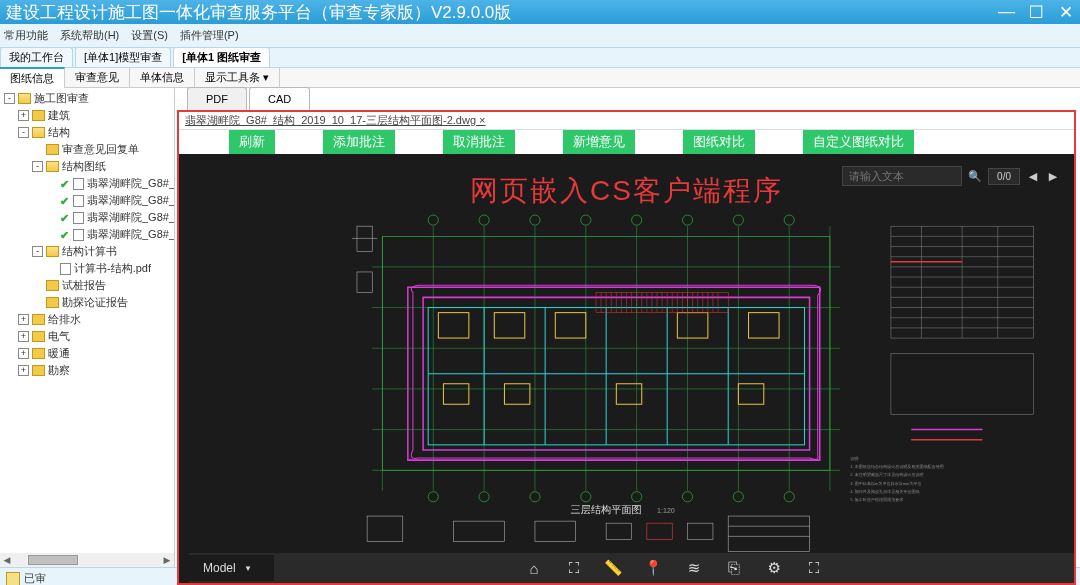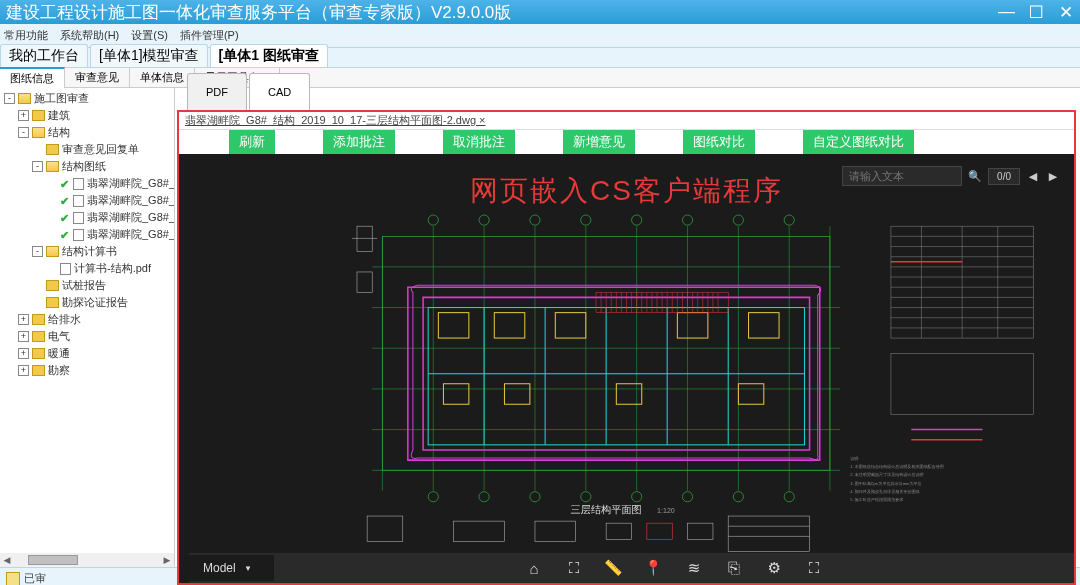--- a/index.html
+++ b/index.html
@@ -9,21 +9,21 @@
 .titlebar { height: 24px; background: linear-gradient(#4db3e8, #2a9dd6); color: #fff; display: flex; align-items: center; padding: 0 6px; font-size: 17px; }
 .titlebar .title { flex: 1; }
 .titlebar .winbtns { display: flex; gap: 14px; }
 .titlebar .winbtn { width: 16px; text-align: center; cursor: pointer; }
 
 
 .menubar { height: 24px; background: #e8f4fb; border-bottom: 1px solid #b8d8ea; display: flex; align-items: center; padding: 0 4px; font-size: 11px; color: #333; }
 .menubar span { margin-right: 12px; cursor: pointer; }
 
 
-.toptabs { height: 20px; background: #e8f4fb; display: flex; align-items: flex-end; font-size: 14px; border-bottom: 1px solid #b8d8ea; }
+.toptabs { height: 20px; background: #e8f4fb; display: flex; align-items: flex-end; font-size: 11px; border-bottom: 1px solid #b8d8ea; }
 .toptabs .ttab { padding: 2px 8px; border: 1px solid #b8d8ea; border-bottom: none; background: #f0f8fc; margin-right: 2px; cursor: pointer; border-radius: 3px 3px 0 0; }
 .toptabs .ttab.active { background: #fff; font-weight: bold; }
 
 
 .sectabs { height: 20px; background: #f7f7f7; display: flex; align-items: center; font-size: 11px; border-bottom: 1px solid #ccc; }
 .sectabs .stab { padding: 2px 10px; border-right: 1px solid #ccc; cursor: pointer; }
 .sectabs .stab.active { background: #fff; border-top: 2px solid #2a9dd6; }
 
 
 .main { display: flex; height: calc(585px - 24px - 20px - 20px - 20px - 22px); }
@@ -39,21 +39,21 @@
 .file-icon { width: 11px; height: 12px; background: #fff; border: 1px solid #888; margin-right: 3px; flex-shrink: 0; position: relative; }
 .check-icon { width: 11px; height: 11px; color: #2eae3e; font-weight: bold; margin-right: 2px; flex-shrink: 0; }
 .indent { display: inline-block; flex-shrink: 0; }
 .hscroll { position: absolute; bottom: 0; left: 0; right: 0; height: 14px; background: #f0f0f0; display: flex; align-items: center; }
 .hscroll .thumb { width: 50px; height: 10px; background: #c0c0c0; border: 1px solid #999; margin-left: 14px; }
 .hscroll .arr { width: 14px; text-align: center; font-size: 9px; color: #666; }
 
 
 .content { flex: 1; display: flex; flex-direction: column; background: #fff; }
 .filetabs { height: 22px; display: flex; align-items: flex-end; padding-left: 12px; font-size: 11px; }
-.filetabs .ftab { padding: 12px 18px; border: 1px solid #b8b8b8; border-bottom: none; margin-right: 2px; background: #f0f0f0; cursor: pointer; border-radius: 3px 3px 0 0; margin-top: 20px; }
+.filetabs .ftab { padding: 5px 18px; border: 1px solid #b8b8b8; border-bottom: none; margin-right: 2px; background: #f0f0f0; cursor: pointer; border-radius: 3px 3px 0 0; margin-top: 20px; }
 .filetabs .ftab.active { background: #fff; }
 
 .docarea { flex: 1; border: 2px solid #e63939; margin: 0 4px 2px 2px; display: flex; flex-direction: column; background: #fff; position: relative; }
 .docheader { height: 18px; display: flex; align-items: center; padding: 0 6px; font-size: 11px; color: #444; border-bottom: 1px solid #ddd; text-decoration: underline; }
 .actionbar { height: 24px; display: flex; align-items: center; gap: 4px; padding: 2px 6px; background: #fff; }
 .actionbtn { padding: 3px 10px; background: #2ec76a; color: #fff; font-size: 13px; border: none; cursor: pointer; margin-left: 44px; }
 
 .cadwrap { flex: 1; background: #1b1b1b; position: relative; overflow: hidden; }
 .overlay-text { position: absolute; top: 18px; left: 50%; transform: translateX(-50%); color: #e63939; font-size: 28px; font-weight: 400; letter-spacing: 2px; z-index: 10; }
 .cad-search { position: absolute; top: 12px; right: 14px; display: flex; align-items: center; gap: 6px; z-index: 10; }

